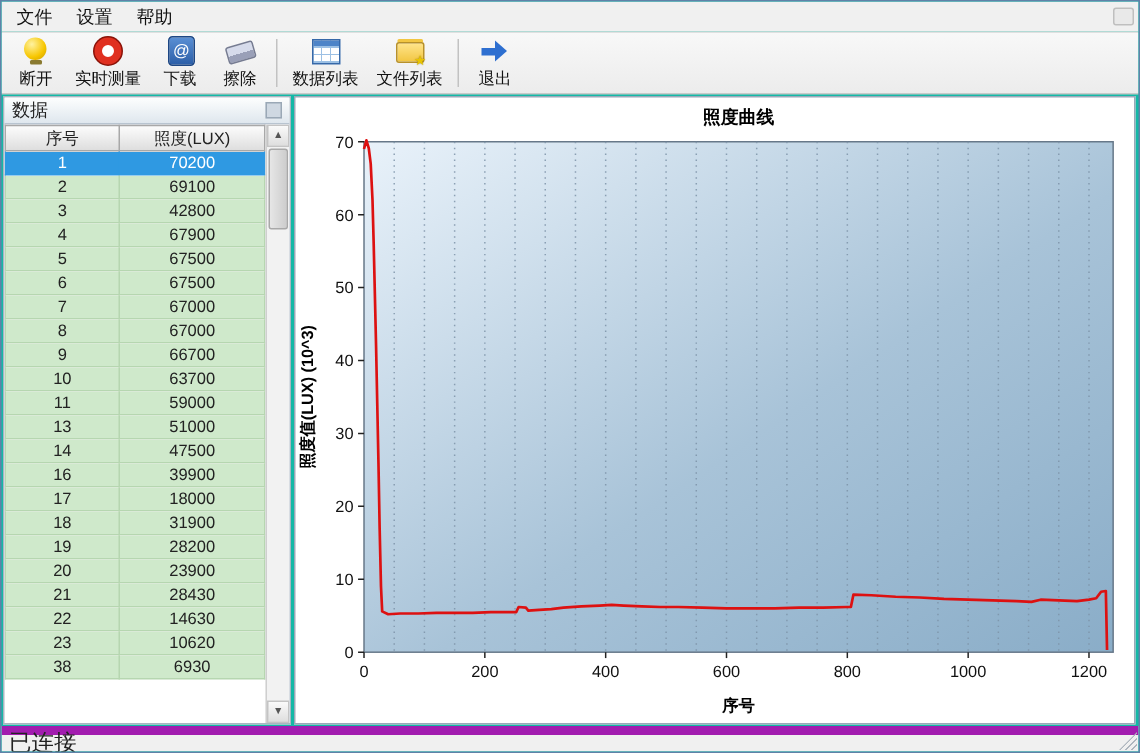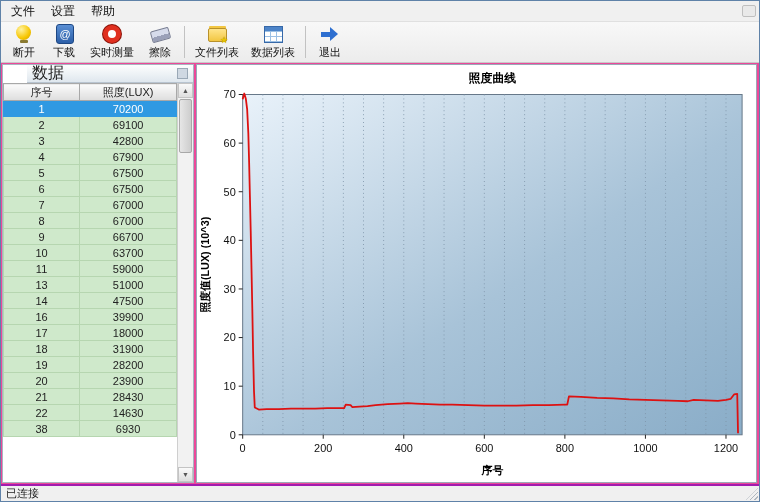--- a/index.html
+++ b/index.html
@@ -1,19 +1,19 @@
 <!DOCTYPE html>
 <html><head>
 <meta charset="utf-8">
 <style>
   * { box-sizing: border-box; margin: 0; padding: 0; }
   html,body { background:#d8d8d8; }
   body { font-family:"Liberation Sans", sans-serif; }
   .window {
-    width:760px; height:502px; background:#ec4899;
+    width:760px; height:502px; background:#14b8a6;
     border:1px solid #5f82a8; display:flex; flex-direction:column;
     position:relative; overflow:hidden;
   }
   
   .menubar { height:20px; display:flex; align-items:center; background:#f0f0f0; padding-left:2px; }
   .mi { font-size:12px; padding:2px 8px; color:#111; cursor:default; }
   .corner { margin-left:auto; margin-right:3px; width:14px; height:12px; background:#e9e9e9; border:1px solid #bfbfbf; border-radius:2px; }
   
   .toolbar { height:42px; display:flex; align-items:center; background:linear-gradient(#f8f8f8,#ececec); border-top:1px solid #e0e0e0; border-bottom:1px solid #c9c9c9; padding:0 3px; }
   .tbtn { display:inline-flex; flex-direction:column; align-items:center; justify-content:center; gap:1px; background:transparent; border:1px solid transparent; padding:1px 5px; font-size:11px; color:#111; font-family:inherit; cursor:default; min-width:40px; }
@@ -30,37 +30,37 @@
     background:
       linear-gradient(180deg,#4d84c8 0 4px, rgba(0,0,0,0) 4px),
       repeating-linear-gradient(90deg, rgba(0,0,0,0) 0 5px, #9cc0e4 5px 6px),
       repeating-linear-gradient(180deg, rgba(0,0,0,0) 0 4px, #9cc0e4 4px 5px),
       #fff; }
   .ic-exit::before { content:""; position:absolute; left:2px; top:8px; width:9px; height:5px; background:#2e6fd0; }
   .ic-exit::after { content:""; position:absolute; left:11px; top:3px; width:0; height:0; border-left:8px solid #2e6fd0; border-top:7px solid transparent; border-bottom:7px solid transparent; }
   
   .main { flex:1; display:flex; padding:1px 2px 1px 1px; overflow:hidden; }
   .left-panel { width:192px; display:flex; flex-direction:column; background:#fff; border:1px solid #a9b5c1; overflow:hidden; }
-  .panel-header { height:18px; flex:0 0 18px; display:flex; align-items:center; padding:0 5px; background:linear-gradient(#fdfefe,#dfe7ee); border-bottom:1px solid #b8c4d0; font-size:16px; color:#222;margin-left:24px; }
+  .panel-header { height:18px; flex:0 0 18px; display:flex; align-items:center; padding:0 5px; background:linear-gradient(#fdfefe,#dfe7ee); border-bottom:1px solid #b8c4d0; font-size:12px; color:#222; }
   .panel-btn { margin-left:auto; width:11px; height:11px; background:#cfd8e2; border:1px solid #9aa8b6; font-size:7px; line-height:9px; text-align:center; color:#445; }
   .table-wrap { flex:1; display:flex; overflow:hidden; }
   table { border-collapse:collapse; table-layout:fixed; width:175px; font-size:11px; align-self:flex-start; }
   th { height:17px; background:linear-gradient(#fbfbfb,#dddddd); border:1px solid #a8a8a8; font-weight:normal; color:#222; }
   td { height:16px; background:#cfe9cb; border:1px solid #b6d6b0; text-align:center; color:#222; overflow:hidden; white-space:nowrap; }
   tr.selected td { background:#2f99e2; color:#fff; border-color:#2f99e2; }
   .vscroll { width:16px; background:#f2f2f2; border-left:1px solid #cfcfcf; display:flex; flex-direction:column; }
   .sbtn { height:15px; flex:0 0 15px; font-size:7px; color:#555; display:flex; align-items:center; justify-content:center; background:linear-gradient(#fafafa,#dedede); border:1px solid #c4c4c4; }
   .sthumb { height:54px; flex:0 0 54px; background:linear-gradient(90deg,#e6e6e6,#cdcdcd); border:1px solid #a8a8a8; border-radius:2px; margin:1px; }
   .strack { flex:1; }
   
   .chart-panel { flex:1; margin-left:2px; background:#fff; border:1px solid #9aa8b8; overflow:hidden; }
   .chart-panel svg { width:100%; height:100%; display:block; }
   svg text { font-family:"Liberation Sans", sans-serif; }
   
-  .statusbar { height:17px; flex:0 0 17px; border-top:2px solid #a21caf; background:#f0f0f0; display:flex; align-items:center; padding:0 5px; font-size:11px; color:#222; position:relative;font-family:Liberation Mono, monospace; }
+  .statusbar { height:17px; flex:0 0 17px; border-top:6px solid #a21caf; background:#f0f0f0; display:flex; align-items:center; padding:0 5px; font-size:15px; color:#222; position:relative;font-family:Liberation Mono, monospace; }
   .grip { position:absolute; right:1px; bottom:1px; width:12px; height:12px;
     background:repeating-linear-gradient(135deg, rgba(0,0,0,0) 0 2px, #aeb6be 2px 3px);
     clip-path:polygon(100% 0, 100% 100%, 0 100%); }
 </style>
 </head>
 <body>
 
 <div class="window">
 
   <div class="menubar">
@@ -69,39 +69,39 @@
     <span class="mi">帮助</span>
     <span class="corner"></span>
   </div>
 
   <div class="toolbar">
     <button class="tbtn">
       <span class="icon ic-disconnect"></span>
       <span>断开</span>
     </button>
     <button class="tbtn">
+      <span class="icon ic-measure"></span>
+      <span>实时测量</span>
+    </button>
+    <button class="tbtn">
       <span class="icon ic-download"></span>
       <span>下载</span>
     </button>
     <button class="tbtn">
-      <span class="icon ic-measure"></span>
-      <span>实时测量</span>
-    </button>
-    <button class="tbtn">
       <span class="icon ic-erase"></span>
       <span>擦除</span>
     </button>
     <span class="tsep"></span>
     <button class="tbtn">
+      <span class="icon ic-datalist"></span>
+      <span>数据列表</span>
+    </button>
+    <button class="tbtn">
       <span class="icon ic-filelist"></span>
       <span>文件列表</span>
-    </button>
-    <button class="tbtn">
-      <span class="icon ic-datalist"></span>
-      <span>数据列表</span>
     </button>
     <span class="tsep"></span>
     <button class="tbtn">
       <span class="icon ic-exit"></span>
       <span>退出</span>
     </button>
   </div>
 
   <div class="main">
 
@@ -195,20 +195,24 @@
                 <td>20</td>
                 <td>23900</td>
               </tr>
               <tr>
                 <td>21</td>
                 <td>28430</td>
               </tr>
               <tr>
                 <td>22</td>
                 <td>14630</td>
+              </tr>
+              <tr>
+                <td>23</td>
+                <td>10620</td>
               </tr>
               <tr>
                 <td>38</td>
                 <td>6930</td>
               </tr>
             </tbody>
         </table>
         <div class="vscroll">
           <div class="sbtn">▲</div>
           <div class="sthumb"></div>

